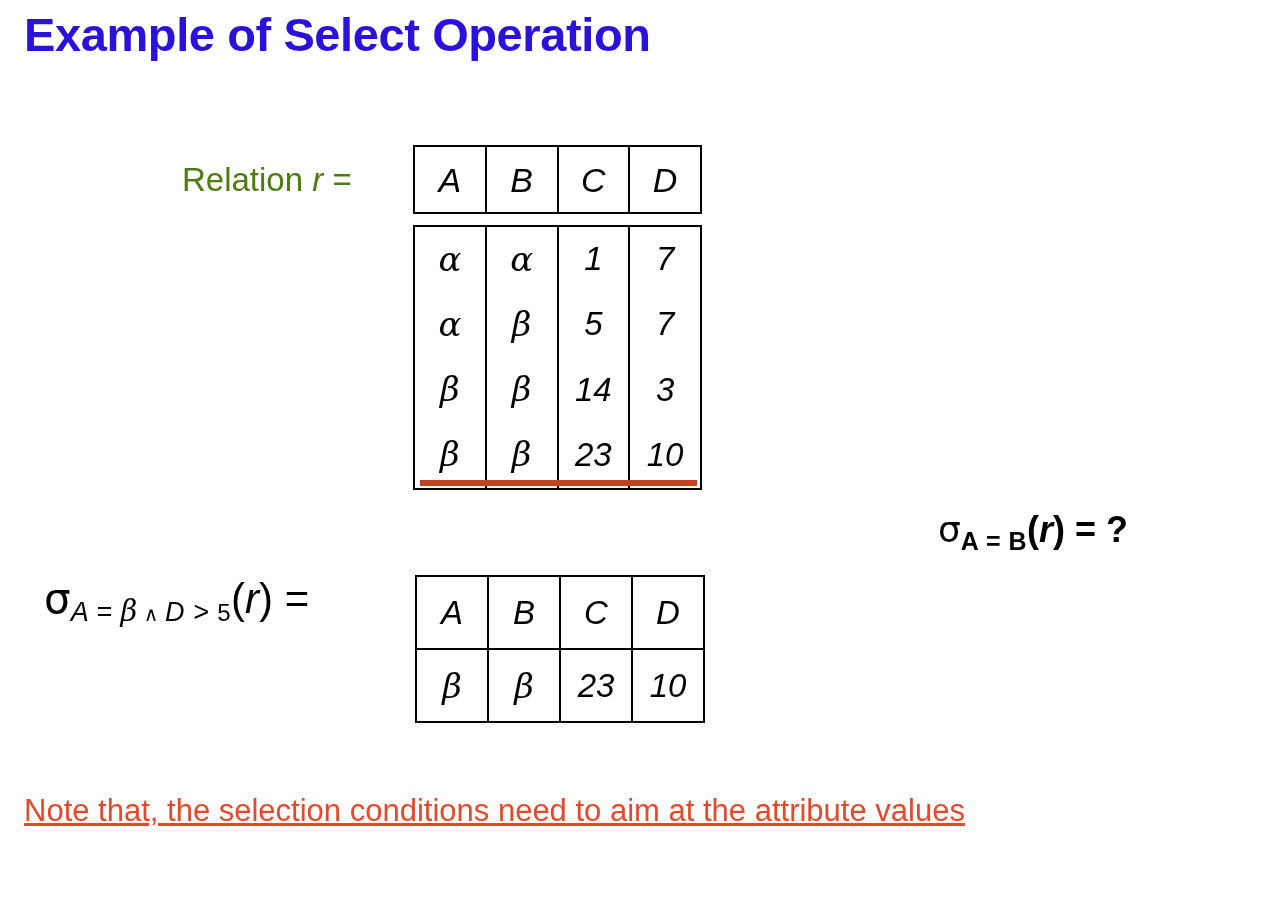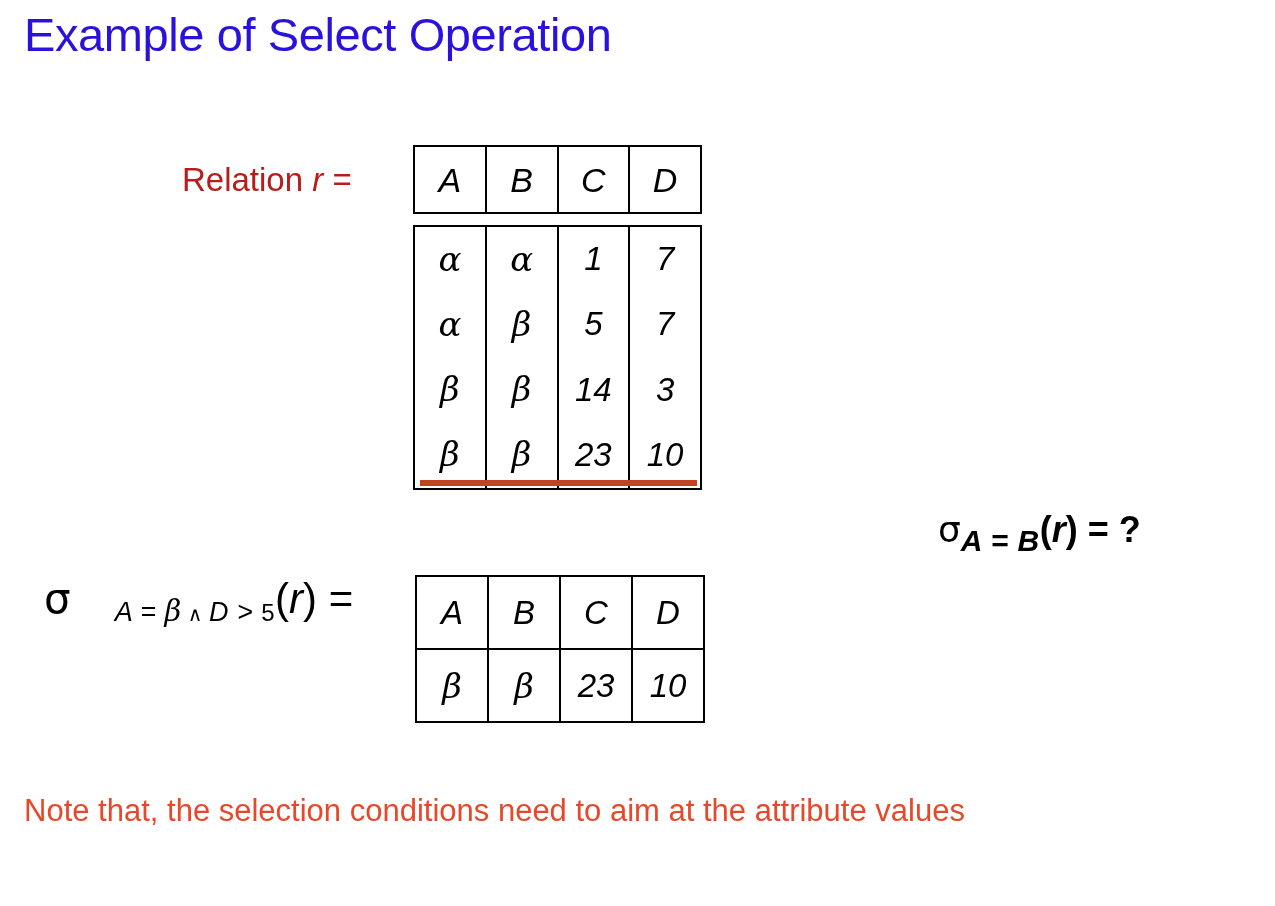--- a/index.html
+++ b/index.html
@@ -18,34 +18,34 @@
   }
 
   
   #slide-title {
     position: absolute;
     left: 24px;
     top: 6px;
     width: 1200px;
     font-size: 47px;
     line-height: 58px;
-    font-weight: normal;
+    font-weight: bold;
     letter-spacing: -0.4px;
     color: #2a12dc;
     white-space: nowrap;
   }
 
   
   #relation-label {
     position: absolute;
     left: 182px;
     top: 158px;
     font-size: 33px;
     line-height: 44px;
-    color: #b91c1c;
+    color: #4d7c0f;
     white-space: nowrap;
   }
   #relation-label .it {
     font-style: italic;
   }
 
   
   .rel-box {
     position: absolute;
     box-sizing: border-box;
@@ -162,21 +162,20 @@
   }
   #sigma-left .sig {
     font-family: "DejaVu Sans", sans-serif;
     font-size: 42px;
   }
   #sigma-left .sub {
     font-size: 27px;
     font-style: italic;
     vertical-align: -0.30em;
     letter-spacing: 0.5px;
-    margin-left: 44px;
   }
   #sigma-left .sub .gk {
     font-family: "DejaVu Serif", serif;
     font-style: italic;
     font-size: 29px;
   }
   #sigma-left .sub .wedge {
     font-size: 20px;
     font-style: normal;
   }
@@ -196,22 +195,21 @@
     top: 512px;
     font-size: 34px;
     font-weight: bold;
   }
   #sigma-right .sig {
     font-family: "DejaVu Sans", sans-serif;
     font-size: 36px;
     font-weight: normal;
   }
   #sigma-right .sub {
-    font-size: 30px;
-    font-style: italic;
+    font-size: 25px;
     font-weight: bold;
     vertical-align: -0.30em;
     letter-spacing: 0.5px;
   }
   #sigma-right .tail {
     font-size: 36px;
     font-weight: bold;
   }
   #sigma-right .tail .ritalic {
     font-style: italic;
@@ -219,20 +217,21 @@
 
   
   #note-text {
     position: absolute;
     left: 24px;
     top: 790px;
     width: 1230px;
     font-size: 31px;
     line-height: 42px;
     color: #e8482a;
+    text-decoration: underline;
   }
   #note-text .note-line {
     display: block;
     white-space: nowrap;
   }
 </style>
 </head>
 <body>
 
 <div id="slide-title">Example of Select Operation</div>

